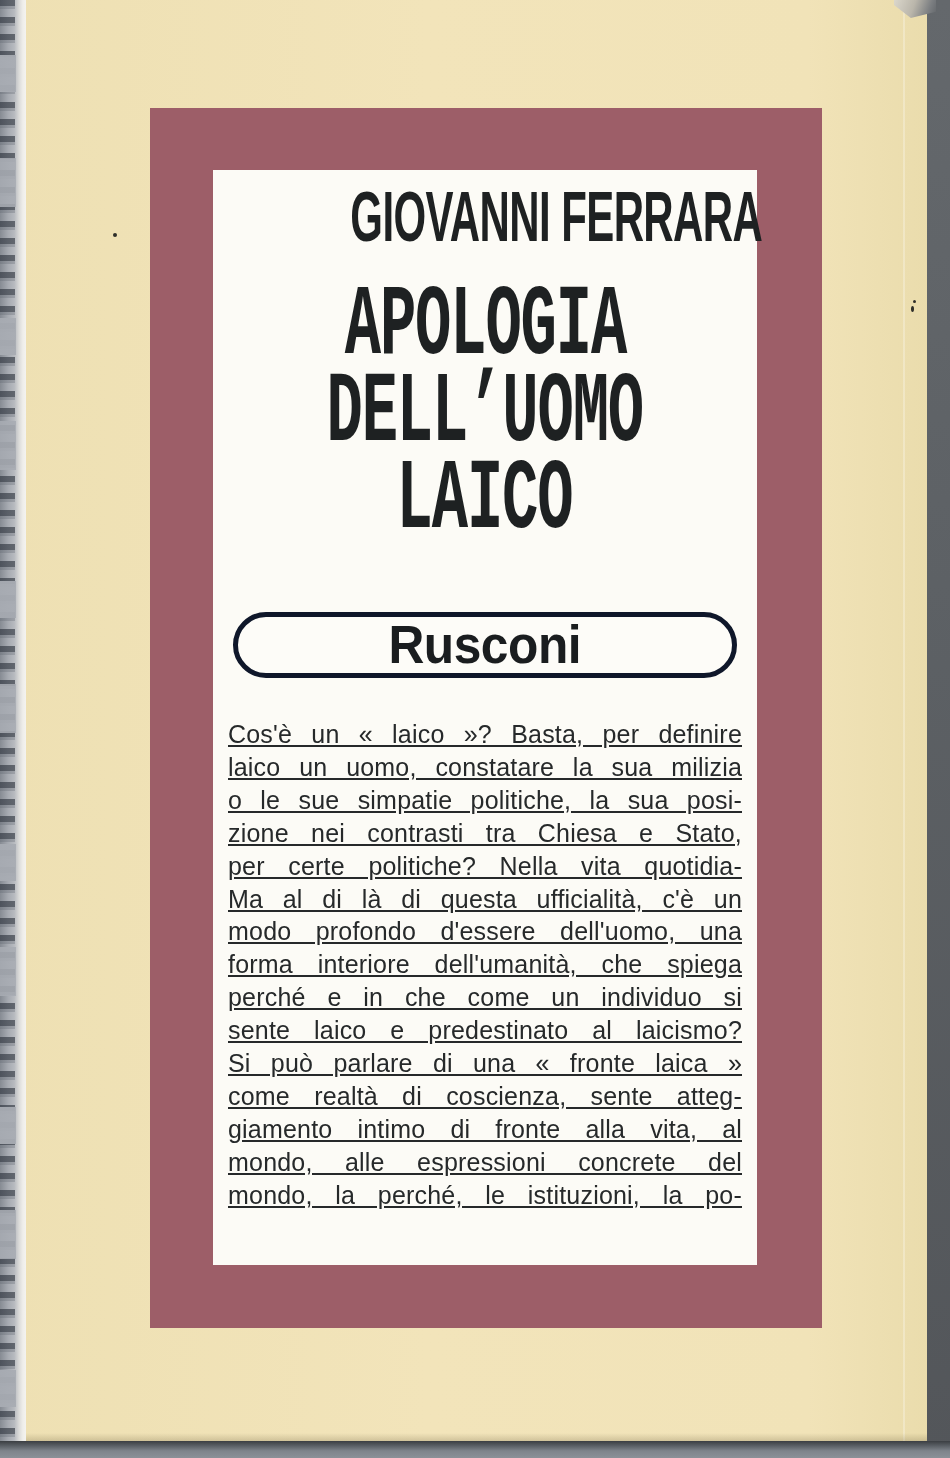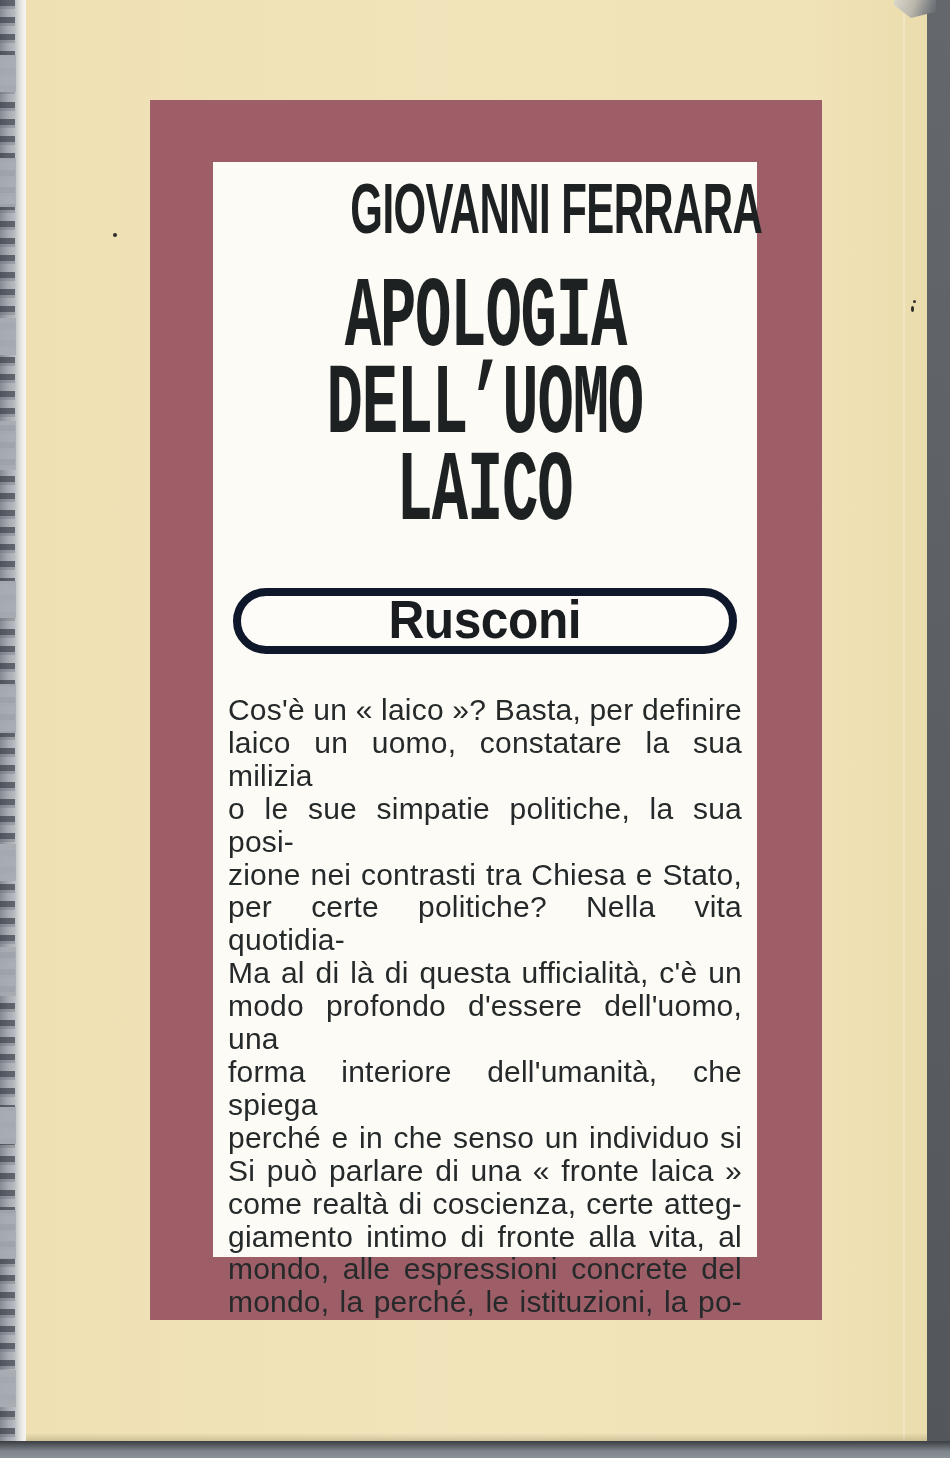--- a/index.html
+++ b/index.html
@@ -56,21 +56,21 @@
     clip-path: polygon(0 0, 100% 0, 100% 65%, 40% 100%, 0 28%);
     z-index:6;
   }
   .crease {
     position:absolute; top:0; bottom:17px; right:45px; width:2px;
     background: rgba(255,255,255,0.28); z-index:3;
   }
 
   
   .frame {
-    position:absolute; left:150px; top:100px; width:672px; height:1220px;
+    position:absolute; left:150px; top:108px; width:672px; height:1220px;
     background: var(--frame, #9d5e68);
   }
   .panel {
     position:absolute; left:63px; top:62px; width:544px; height:1095px;
     background: var(--panel, #fcfbf6);
     color: var(--ink, #1e2122);
   }
 
   .author {
     margin-top:12px; text-align:center; white-space:nowrap;
@@ -82,35 +82,36 @@
   .title { margin-top:31px;font-family:Liberation Mono, monospace; }
   .title-line {
     text-align:center; white-space:nowrap;
     font-weight:bold; font-size:101px; line-height:87px;
     color: var(--ink, #1e2122);
   }
   .title-line > span { display:inline-block; transform:scaleX(0.6); letter-spacing:-2px; }
 
   .pill {
     box-sizing:border-box;
-    width:504px; height:66px; margin:52px auto 0;
-    border:8px solid #0f172a; border-radius:34px;
-    display:flex; align-items:flex-end; justify-content:center;
+    width:504px; height:66px; margin:68px auto 0;
+    border:5px solid #0f172a; border-radius:34px;
+    display:flex; align-items:flex-start; justify-content:center;
     background:#fdfcf8;
   }
   .pill span {
     font-weight:bold; font-size:54px; line-height:54px;
     display:inline-block; transform:scaleX(0.92); letter-spacing:-0.5px;
     color:#1a1d1f;
   }
 
   .blurb {
     width:514px; margin:40px auto 0;
-    font-size:30px; line-height:32.9px; letter-spacing:0.2px;
+    font-size:25px; line-height:32.9px; letter-spacing:0.2px;
     color:#26292a;
+    text-decoration:underline;
   }
   .blurb-line { text-align:justify; text-align-last:justify; }
 
   .speck { position:absolute; background:#2e2e29; border-radius:50%; z-index:2; }
   .speck.s1 { left:113px; top:233px; width:4px; height:4px; }
   .speck.s2 { right:36px; top:306px; width:3px; height:6px; }
   .speck.s3 { right:34px; top:300px; width:3px; height:3px; }
 </style>
 </head>
 <body>
@@ -144,23 +145,24 @@
 
       <div class="blurb">
           <div class="blurb-line">Cos'è un « laico »? Basta, per definire</div>
           <div class="blurb-line">laico un uomo, constatare la sua milizia</div>
           <div class="blurb-line">o le sue simpatie politiche, la sua posi-</div>
           <div class="blurb-line">zione nei contrasti tra Chiesa e Stato,</div>
           <div class="blurb-line">per certe politiche? Nella vita quotidia-</div>
           <div class="blurb-line">Ma al di là di questa ufficialità, c'è un</div>
           <div class="blurb-line">modo profondo d'essere dell'uomo, una</div>
           <div class="blurb-line">forma interiore dell'umanità, che spiega</div>
-          <div class="blurb-line">perché e in che senso un individuo si</div>
+          <div class="blurb-line">perché e in che come un individuo si</div>
+          <div class="blurb-line">sente laico e predestinato al laicismo?</div>
           <div class="blurb-line">Si può parlare di una « fronte laica »</div>
-          <div class="blurb-line">come realtà di coscienza, certe atteg-</div>
+          <div class="blurb-line">come realtà di coscienza, sente atteg-</div>
           <div class="blurb-line">giamento intimo di fronte alla vita, al</div>
           <div class="blurb-line">mondo, alle espressioni concrete del</div>
           <div class="blurb-line">mondo, la perché, le istituzioni, la po-</div>
         </div>
 
     </div>
   </div>
 
   <div class="edge-left"></div>
   <div class="edge-right"></div>

